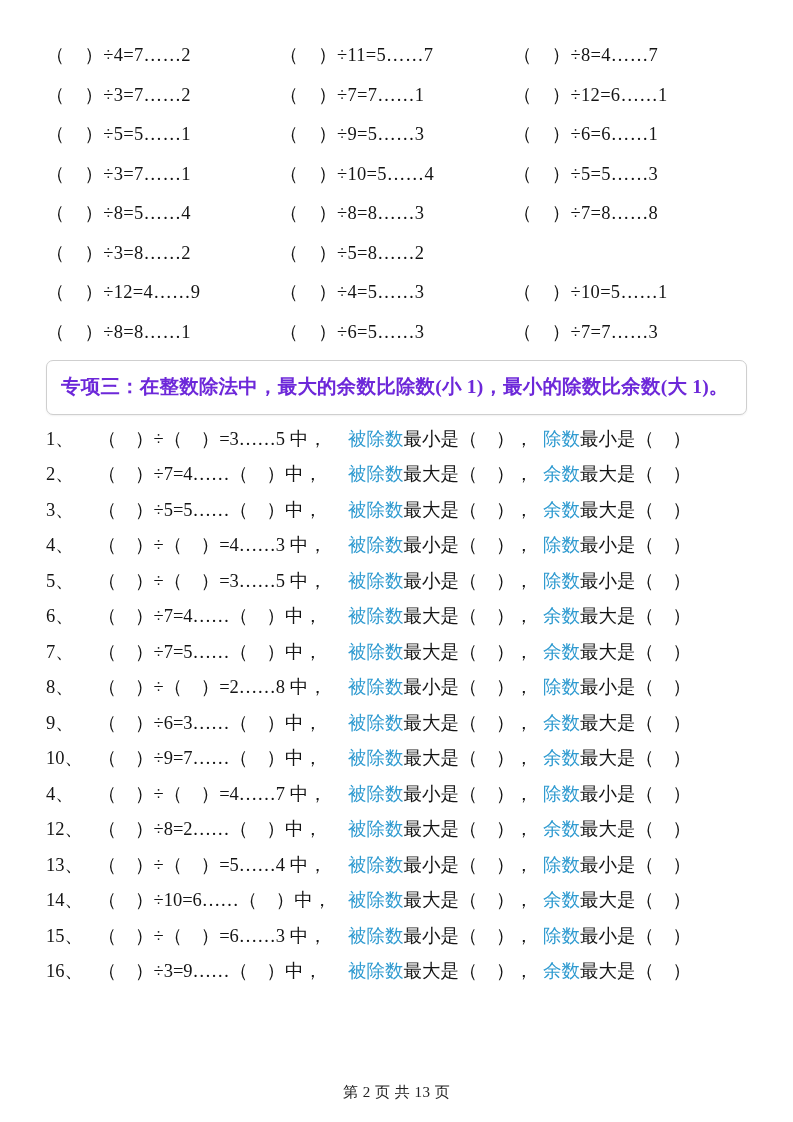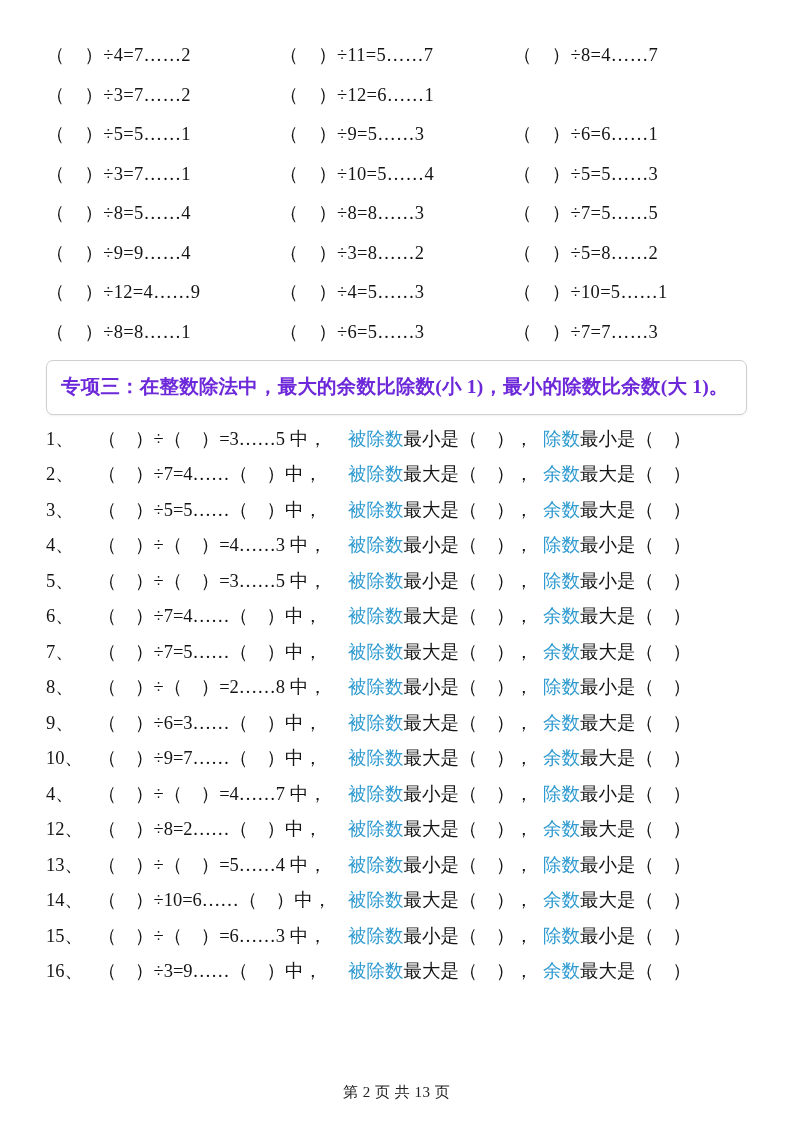--- a/index.html
+++ b/index.html
@@ -112,39 +112,39 @@
 <div class="page">
 
   <div class="grid-section">
     <div class="grid-row">
       <div class="grid-cell">（    ）÷4=7……2</div>
       <div class="grid-cell">（    ）÷11=5……7</div>
       <div class="grid-cell">（    ）÷8=4……7</div>
     </div>
     <div class="grid-row">
       <div class="grid-cell">（    ）÷3=7……2</div>
+      <div class="grid-cell">（    ）÷7=7……1</div>
       <div class="grid-cell">（    ）÷12=6……1</div>
     </div>
     <div class="grid-row">
       <div class="grid-cell">（    ）÷5=5……1</div>
       <div class="grid-cell">（    ）÷9=5……3</div>
       <div class="grid-cell">（    ）÷6=6……1</div>
     </div>
     <div class="grid-row">
       <div class="grid-cell">（    ）÷3=7……1</div>
       <div class="grid-cell">（    ）÷10=5……4</div>
       <div class="grid-cell">（    ）÷5=5……3</div>
     </div>
     <div class="grid-row">
       <div class="grid-cell">（    ）÷8=5……4</div>
       <div class="grid-cell">（    ）÷8=8……3</div>
-      <div class="grid-cell">（    ）÷7=5……5</div>
-    </div>
-    <div class="grid-row">
-      <div class="grid-cell">（    ）÷9=9……4</div>
+      <div class="grid-cell">（    ）÷7=8……8</div>
+    </div>
+    <div class="grid-row">
       <div class="grid-cell">（    ）÷3=8……2</div>
       <div class="grid-cell">（    ）÷5=8……2</div>
     </div>
     <div class="grid-row">
       <div class="grid-cell">（    ）÷12=4……9</div>
       <div class="grid-cell">（    ）÷4=5……3</div>
       <div class="grid-cell">（    ）÷10=5……1</div>
     </div>
     <div class="grid-row">
       <div class="grid-cell">（    ）÷8=8……1</div>

